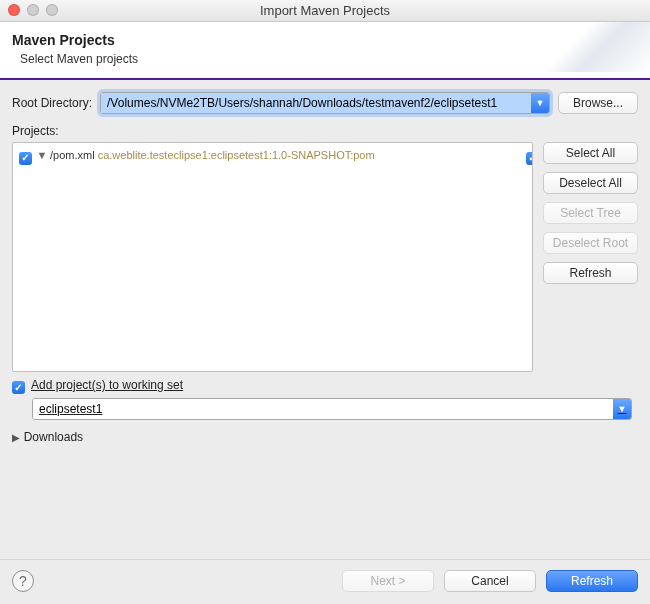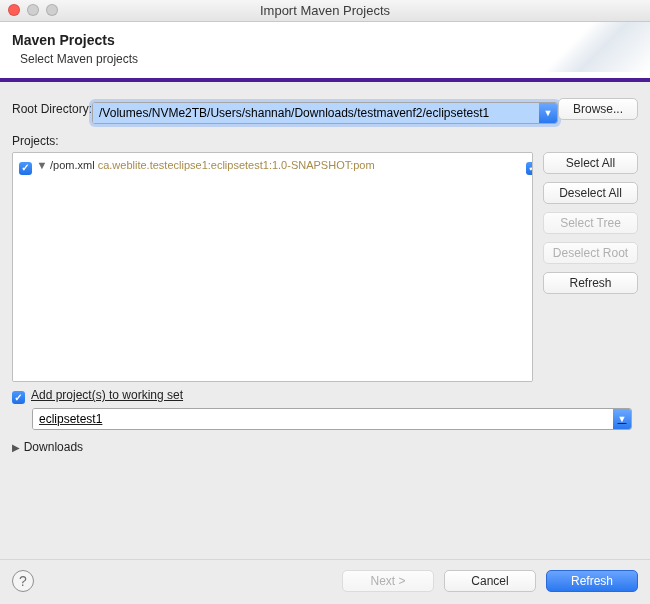--- a/index.html
+++ b/index.html
@@ -30,46 +30,45 @@
   }
   .dot.red { background:#ff5f57; }
   .dot.yellow { background:#cfcfcf; }
   .dot.green { background:#cfcfcf; }
   .titlebar .title {
     width:100%; text-align:center; font-size:13px; color:#3b3b3b;
   }
   
   .header {
     background: #fff;
-    border-bottom: 4px solid #4c1d95;
+    border-bottom: 2px solid #4c1d95;
     padding: 10px 12px 12px 12px;
   }
   .header h1 { margin:0 0 4px 0; font-size:14px; font-weight:700; color:#222;}
   .header .sub { margin-left: 8px; font-size:12px; color:#333; }
   .wedge {
     position:absolute; right:0; top:22px; width:130px; height:50px;
     background: linear-gradient(135deg, rgba(255,255,255,0) 40%, rgba(170,190,210,0.35) 60%, rgba(255,255,255,0) 100%);
     pointer-events:none;
   }
   
   .body {
     padding: 12px;
   }
-  .row { display:flex; align-items:center; gap:0; margin-bottom:10px; }
+  .row { display:flex; align-items:center; gap:8px; margin-bottom:10px; }
   .lbl { font-size:12px; color:#222; }
   .combo {
     flex:1;
     height:22px;
     display:flex;
     border:1px solid #a6a6a6;
     border-radius:3px;
     overflow:hidden;
     box-shadow: 0 0 0 3px rgba(100,160,255,0.35);
     background:#fff;
-    margin-top:8px;
   }
   .combo input {
     flex:1; border:0; outline:0; padding:0 6px; font-size:12px; background:#b6d6fd;
     color:#000;
   }
   .combo .arrow {
     width:18px; background:linear-gradient(#6aa9ff,#2a78ef);
     display:flex; align-items:center; justify-content:center;
     color:#fff; font-size:9px;
   }

